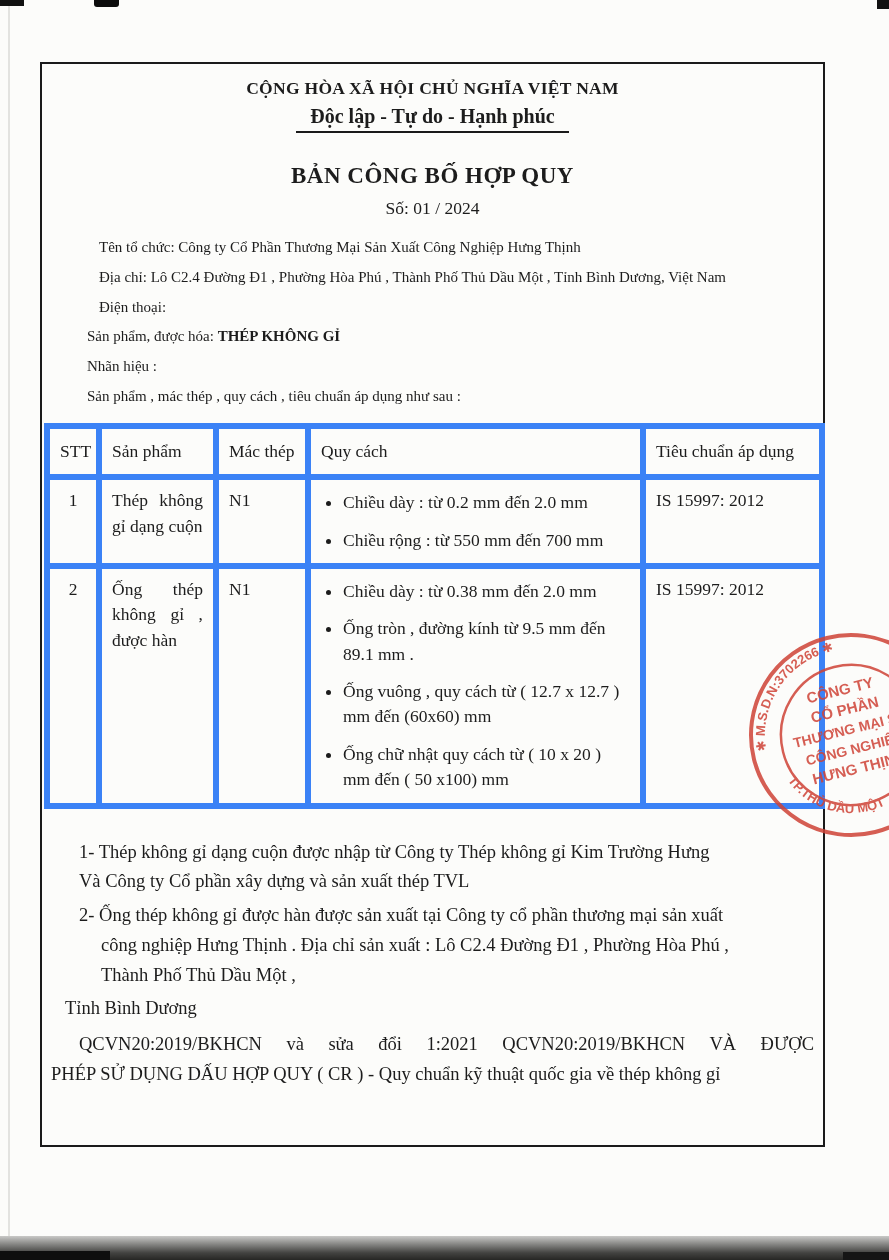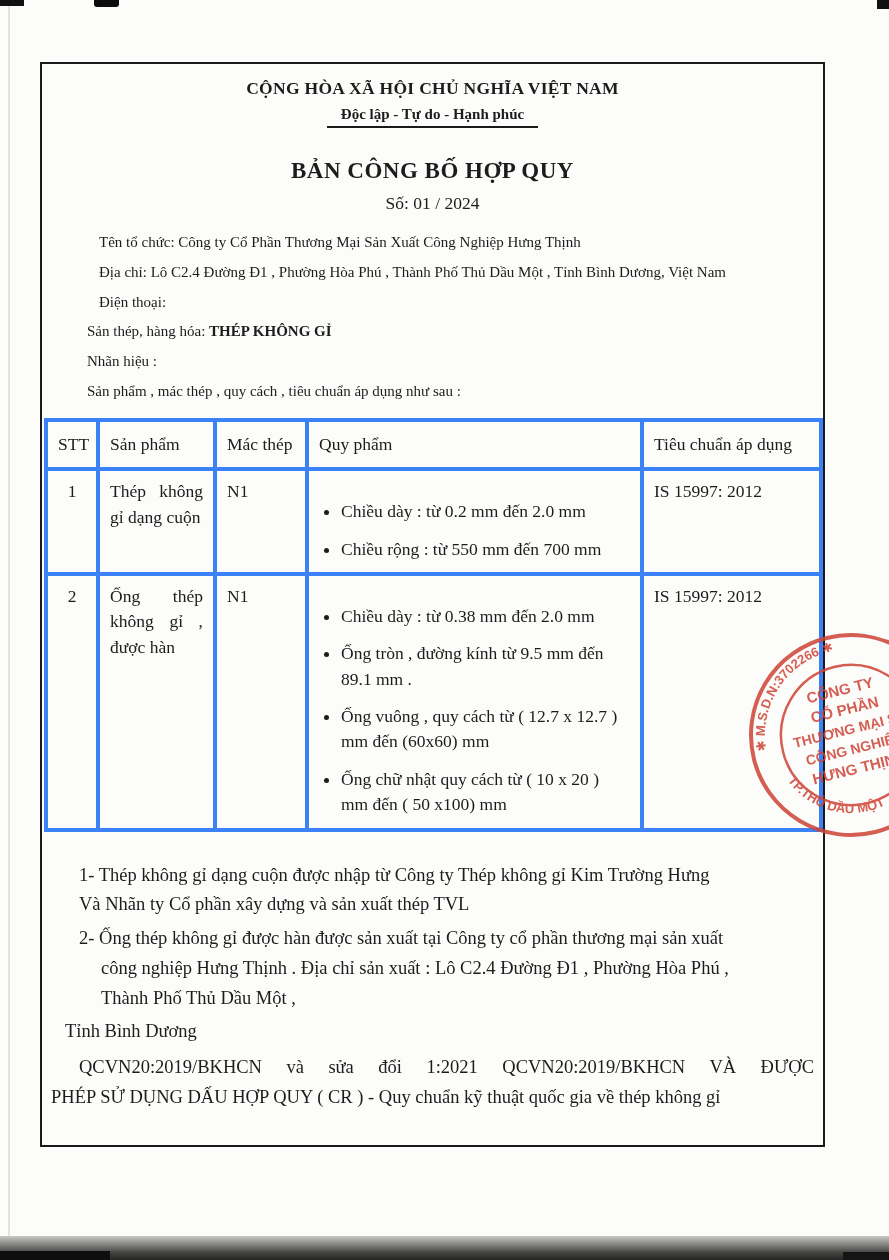--- a/index.html
+++ b/index.html
@@ -27,49 +27,49 @@
     width: 779px; height: 1081px;
     border: 2px solid #1a1a1a;
     padding: 0 1px;
     box-sizing: content-box;
     background: transparent;
   }
 
   .nat-header { text-align:center; font-weight:bold; font-size:17.5px; margin-top:14px; letter-spacing:.3px; }
   .motto-wrap { text-align:center; margin-top:6px; }
   .motto {
-    display:inline-block; font-weight:bold; font-size:15px;
+    display:inline-block; font-weight:bold; font-size:20px;
     border-bottom:2px solid #1a1a1a; padding:0 14px 3px 14px;
   }
   .doc-title { text-align:center; font-weight:bold; font-size:23px; margin:30px 0 0 0; letter-spacing:.5px; }
   .doc-no { text-align:center; font-size:17.5px; margin-top:9px; }
 
   p { margin: 0; }
   .para { font-size:15px; line-height:1.52; margin:7px 34px 0 56px; }
   .para.first { margin-top:17px; }
   .para.indent { margin-left:44px; }
   .bold { font-weight:bold; }
 
   table.spec {
     border-collapse: collapse;
     table-layout: fixed;
     width: 775px;
     margin: 15px 0 0 1px;
     font-size: 17.5px;
   }
   table.spec th, table.spec td {
-    border: 4px solid #3b82f6;
+    border: 6px solid #3b82f6;
     vertical-align: top;
     padding: 8px 10px;
     line-height: 1.45;
   }
   table.spec th { font-weight: normal; text-align: left; padding-top:10px; padding-bottom:10px; }
   th.c-stt, td.c-stt { text-align: center; }
   td.c-sp { text-align: justify; margin-top: 32px; }
-  ul.qc { margin: 20px 0 0 0; padding-left: 22px; }
+  ul.qc { margin: 2px 0 0 0; padding-left: 22px; }
   ul.qc li { margin-bottom: 12px; }
   ul.qc li:last-child { margin-bottom: 2px; }
 
   .notes { margin-top: 30px; }
   .note-line { font-size:18.5px; line-height:1.5; margin:2px 28px 0 36px; }
   .note-line.cont { padding-left: 22px; }
   .note-line.outdent { margin-left: 22px; margin-top: 6px; }
   .std-line { font-size:18.5px; line-height:1.5; margin: 2px 8px 0 8px; }
   .std-line.just { text-align: justify; text-align-last: justify; padding-left: 28px; margin-top:8px; }
 
@@ -98,38 +98,38 @@
   <div class="motto-wrap">
     <span class="motto">Độc lập - Tự do - Hạnh phúc</span>
   </div>
 
   <div class="doc-title">BẢN CÔNG BỐ HỢP QUY</div>
   <div class="doc-no">Số: 01 / 2024</div>
 
   <p class="para first">Tên tổ chức: Công ty Cổ Phần Thương Mại Sản Xuất Công Nghiệp Hưng Thịnh</p>
   <p class="para">Địa chỉ: Lô C2.4 Đường Đ1 , Phường Hòa Phú , Thành Phố Thủ Dầu Một , Tỉnh Bình Dương, Việt Nam</p>
   <p class="para">Điện thoại:</p>
-  <p class="para indent"><span>Sản thép, hàng hóa: </span><span class="bold">THÉP KHÔNG GỈ</span></p>
+  <p class="para indent"><span>Sản phẩm, được hóa: </span><span class="bold">THÉP KHÔNG GỈ</span></p>
   <p class="para indent">Nhãn hiệu :</p>
   <p class="para indent">Sản phẩm , mác thép , quy cách , tiêu chuẩn áp dụng như sau :</p>
 
   <table class="spec">
     <colgroup>
       <col style="width:52px">
         <col style="width:117px">
         <col style="width:92px">
         <col style="width:335px">
         <col style="width:179px">
     </colgroup>
     <thead>
       <tr>
         <th class="c-stt">STT</th>
         <th>Sản phẩm</th>
         <th>Mác thép</th>
-        <th>Quy phẩm</th>
+        <th>Quy cách</th>
         <th>Tiêu chuẩn áp dụng</th>
       </tr>
     </thead>
     <tbody>
       <tr>
         <td class="c-stt">1</td>
         <td class="c-sp">Thép không gỉ dạng cuộn</td>
         <td>N1</td>
         <td>
           <ul class="qc">
@@ -151,21 +151,21 @@
             <li>Ống chữ nhật quy cách từ ( 10 x 20 ) mm đến ( 50 x100) mm</li>
           </ul>
         </td>
         <td>IS 15997: 2012</td>
       </tr>
     </tbody>
   </table>
 
   <div class="notes">
     <p class="note-line">1- Thép không gỉ dạng cuộn được nhập từ Công ty Thép không gỉ Kim Trường Hưng</p>
-    <p class="note-line">Và Nhãn ty Cổ phần xây dựng và sản xuất thép TVL</p>
+    <p class="note-line">Và Công ty Cổ phần xây dựng và sản xuất thép TVL</p>
     <p class="note-line" style="margin-top:6px">2- Ống thép không gỉ được hàn được sản xuất tại Công ty cổ phần thương mại sản xuất</p>
     <p class="note-line cont">công nghiệp Hưng Thịnh . Địa chỉ sản xuất : Lô C2.4 Đường Đ1 , Phường Hòa Phú ,</p>
     <p class="note-line cont">Thành Phố Thủ Dầu Một ,</p>
     <p class="note-line outdent">Tỉnh Bình Dương</p>
     <p class="std-line just">QCVN20:2019/BKHCN và sửa đổi 1:2021 QCVN20:2019/BKHCN VÀ ĐƯỢC</p>
     <p class="std-line">PHÉP SỬ DỤNG DẤU HỢP QUY ( CR ) -  Quy chuẩn kỹ thuật quốc gia về thép không gỉ</p>
   </div>
 
 </div>
 

